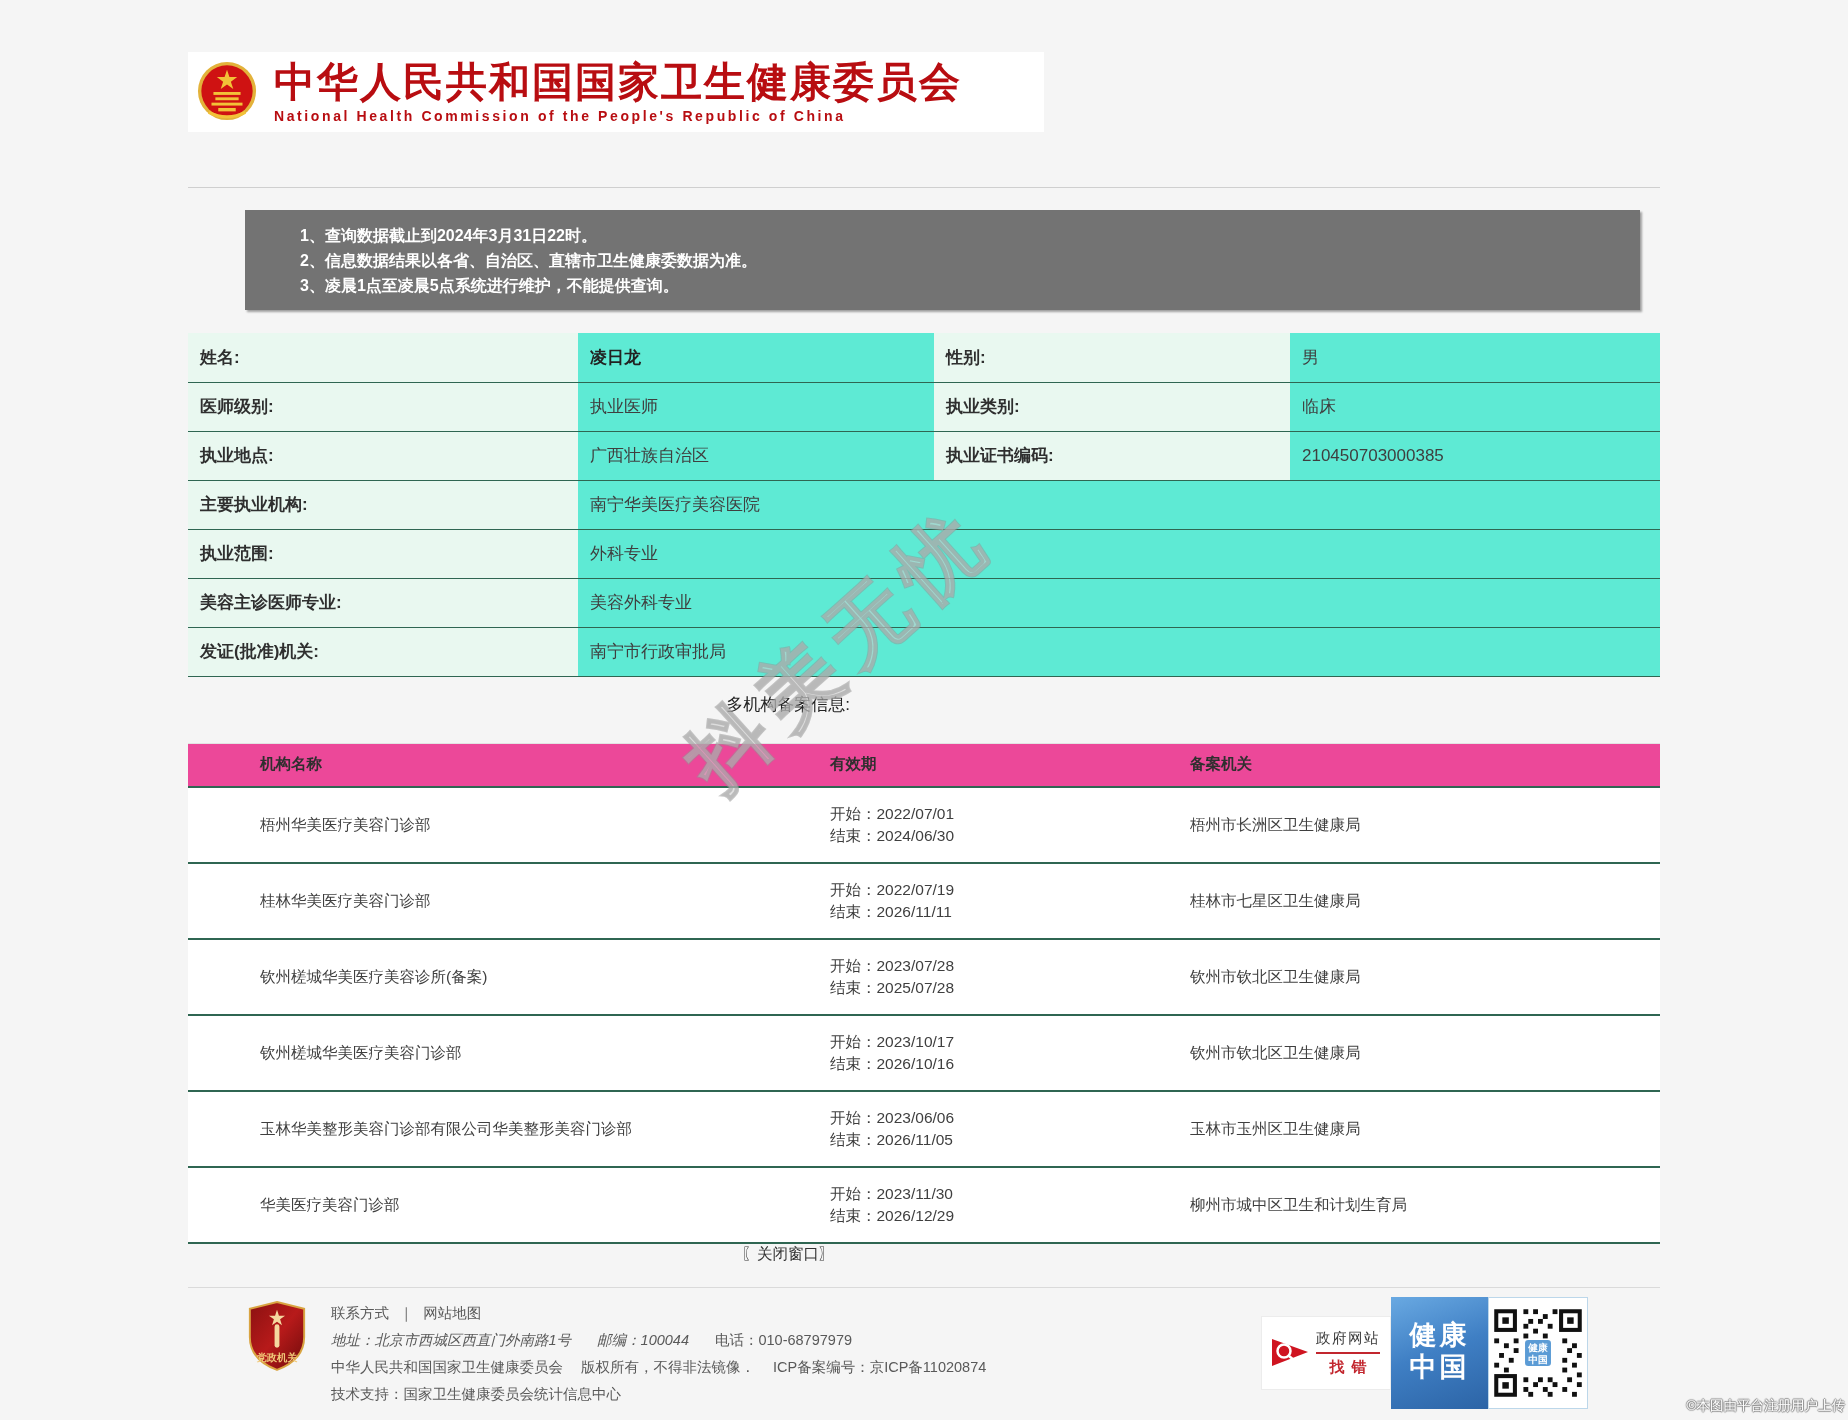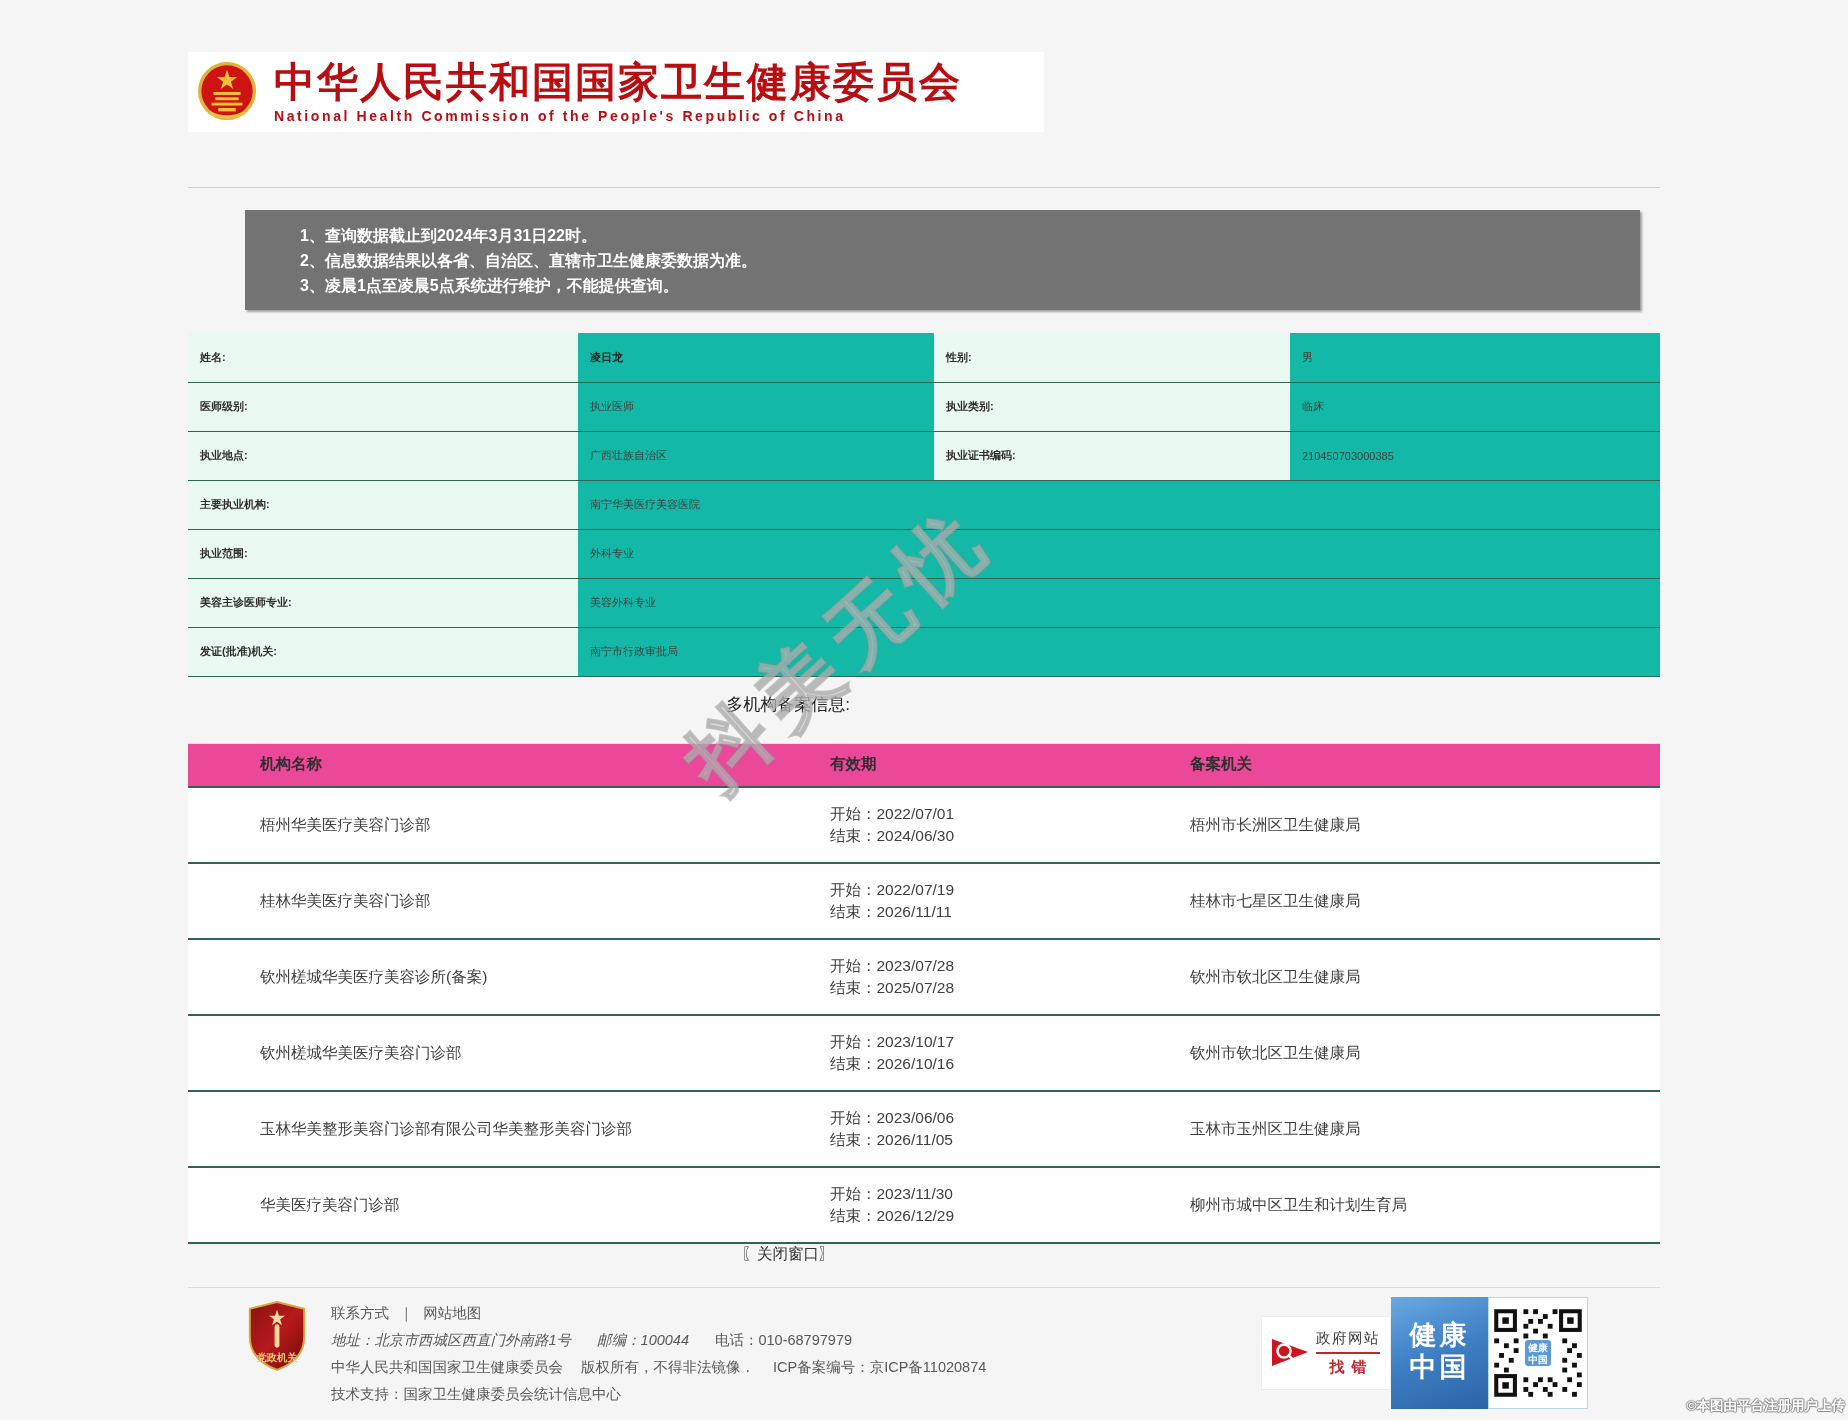--- a/index.html
+++ b/index.html
@@ -24,24 +24,24 @@
   .hr2 { margin-top:22px; border-top:1px solid #dadada; }
 
   
   .notice { margin:22px 0 0 57px; width:1395px; background:#737373; color:#fff;
     padding:13px 20px 12px 55px; font-size:16px; font-weight:bold; line-height:25px;
     box-shadow:2px 2px 2px rgba(0,0,0,0.35); }
 
   
   table { border-collapse:collapse; table-layout:fixed; }
   .doctor-table { margin-top:23px; width:1472px; }
-  .doctor-table td { height:49px; font-size:11px; border-bottom:1.5px solid #2f6652;
+  .doctor-table td { height:49px; font-size:17px; border-bottom:1.5px solid #2f6652;
     padding-left:12px; vertical-align:middle; }
   .doctor-table td.lbl { background:#e9f8f0; font-weight:bold; color:#2f2f2f; }
-  .doctor-table td.val { background:#14b8a6; color:#3f3f3f; }
+  .doctor-table td.val { background:#5eead4; color:#3f3f3f; }
   .doctor-table td.val.name { font-weight:bold; color:#222; }
 
   .center-narrow { width:1200px; text-align:center; }
   .section-heading { margin-top:16px; font-size:17px; font-weight:normal; color:#222; }
 
   
   .inst-table { margin-top:27px; width:1472px; }
   .inst-table th { background:#ec4899; height:44px; font-size:15.5px; font-weight:bold;
     color:#2f2f2f; text-align:left; border-top:1px solid #e3e3e3;
     border-bottom:2px solid #2f6652; }
@@ -79,21 +79,21 @@
     display:flex; align-items:center; justify-content:center; }
 
   
   .watermark { position:absolute; left:560px; top:470px; width:560px; height:360px;
     display:flex; align-items:center; justify-content:center;
     transform:rotate(-42deg); font-size:80px; font-weight:bold; letter-spacing:14px;
     color:rgba(255,255,255,0.34); -webkit-text-stroke:2px rgba(150,150,150,0.5);
     text-shadow:0 0 1px rgba(140,140,140,0.4);
     z-index:50; pointer-events:none; white-space:nowrap; }
   .credit { position:absolute; left:1620px; top:1397px; width:225px; text-align:right;
-    font-size:13.5px; font-weight:bold; color:#fff; z-index:60; pointer-events:none;
+    font-size:13.5px; font-weight:normal; color:#fff; z-index:60; pointer-events:none;
     text-shadow:-1px 0 1px #8a8a8a, 1px 0 1px #8a8a8a, 0 -1px 1px #8a8a8a, 0 1px 1px #8a8a8a; }
 </style>
 </head>
 <body>
 
 <div class="page">
   <div class="content">
 
     <header class="logo-band">
       <svg class="emblem" width="62" height="66" viewBox="0 0 64 68">

